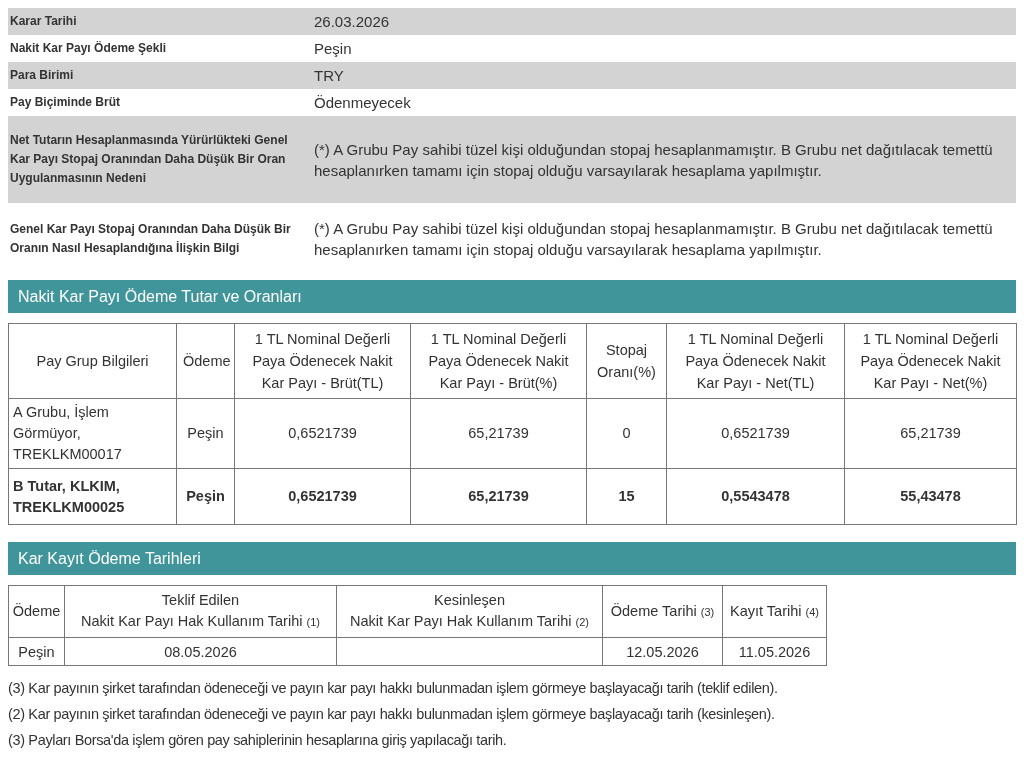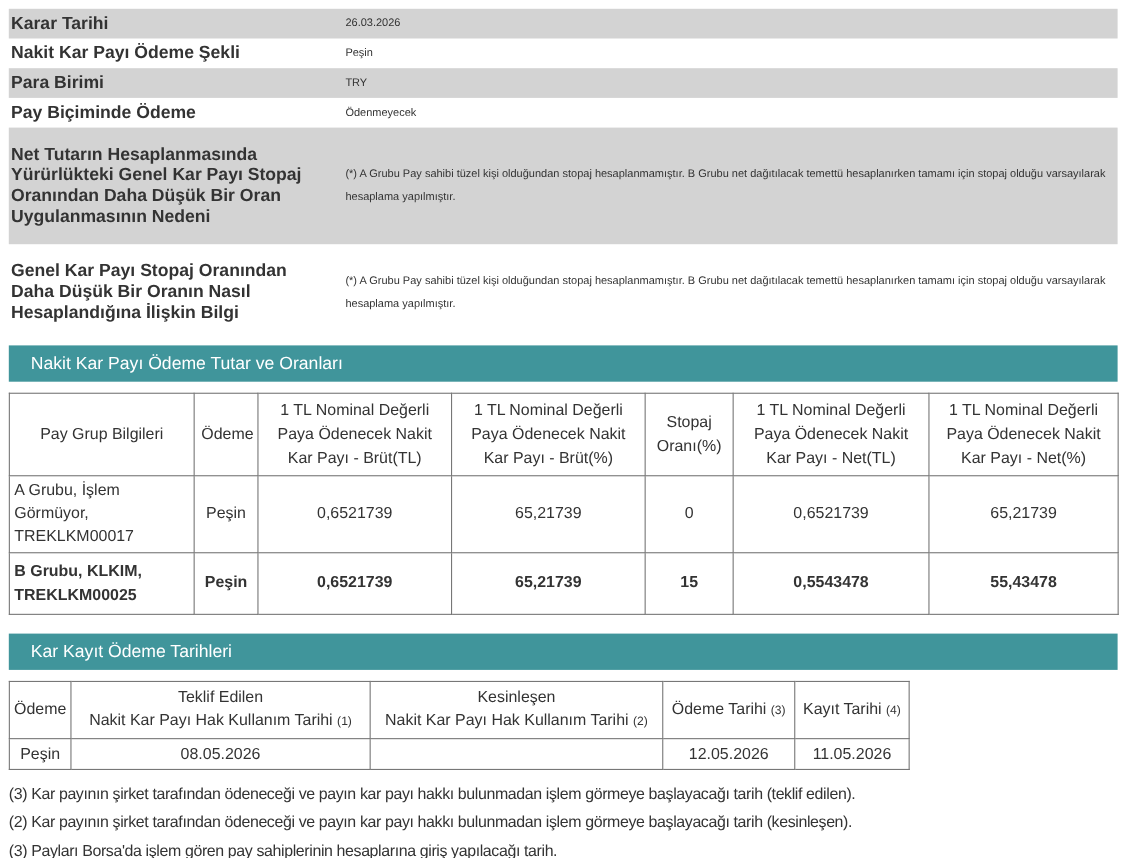--- a/index.html
+++ b/index.html
@@ -16,33 +16,33 @@
     overflow:hidden;
   }
   .page{padding:8px;}
 
   
   .kv-row{display:flex;align-items:center;}
   .kv-row.gray{background:var(--row-gray);}
   .kv-row.short{min-height:25px;}
   .kv-label{
     width:302px;flex:0 0 302px;
-    font-weight:bold;font-size:16px;line-height:19px;
+    font-weight:bold;font-size:12px;line-height:19px;
     padding:3px 8px 3px 2px;
   }
   .kv-value{
-    flex:1;font-size:10px;line-height:21px;padding:3px 6px 3px 4px;
+    flex:1;font-size:15px;line-height:21px;padding:3px 6px 3px 4px;
   }
   .kv-row.tall{padding:12px 0;}
 
   
   .section-bar{
     background:var(--teal);color:#ffffff;
     height:33px;display:flex;align-items:center;
-    font-size:16px;padding-left:20px;
+    font-size:16px;padding-left:10px;
   }
   .bar1{margin-top:5px;margin-bottom:10px;}
   .bar2{margin-top:17px;margin-bottom:10px;}
 
   
   table{border-collapse:collapse;table-layout:fixed;}
   th,td{border:1px solid var(--line);vertical-align:middle;}
   .amounts-table{width:1008px;font-size:14.5px;}
   .amounts-table th{
     font-weight:normal;text-align:center;
@@ -82,21 +82,21 @@
     </div>
     <div class="kv-row short">
       <div class="kv-label">Nakit Kar Payı Ödeme Şekli</div>
       <div class="kv-value">Peşin</div>
     </div>
     <div class="kv-row short gray">
       <div class="kv-label">Para Birimi</div>
       <div class="kv-value">TRY</div>
     </div>
     <div class="kv-row short">
-      <div class="kv-label">Pay Biçiminde Ödeme</div>
+      <div class="kv-label">Pay Biçiminde Brüt</div>
       <div class="kv-value">Ödenmeyecek</div>
     </div>
     <div class="kv-row tall gray">
       <div class="kv-label">Net Tutarın Hesaplanmasında Yürürlükteki Genel Kar Payı Stopaj Oranından Daha Düşük Bir Oran Uygulanmasının Nedeni</div>
       <div class="kv-value">(*) A Grubu Pay sahibi tüzel kişi olduğundan stopaj hesaplanmamıştır. B Grubu net dağıtılacak temettü hesaplanırken tamamı için stopaj olduğu varsayılarak hesaplama yapılmıştır.</div>
     </div>
     <div class="kv-row tall">
       <div class="kv-label">Genel Kar Payı Stopaj Oranından Daha Düşük Bir Oranın Nasıl Hesaplandığına İlişkin Bilgi</div>
       <div class="kv-value">(*) A Grubu Pay sahibi tüzel kişi olduğundan stopaj hesaplanmamıştır. B Grubu net dağıtılacak temettü hesaplanırken tamamı için stopaj olduğu varsayılarak hesaplama yapılmıştır.</div>
     </div>
@@ -127,21 +127,21 @@
     <tr class="row-a">
       <td class="cell-left">A Grubu, İşlem Görmüyor, TREKLKM00017</td>
       <td>Peşin</td>
       <td>0,6521739</td>
       <td>65,21739</td>
       <td>0</td>
       <td>0,6521739</td>
       <td>65,21739</td>
     </tr>
     <tr class="row-b">
-      <td class="cell-left">B Grubu, KLKIM, TREKLKM00025</td>
+      <td class="cell-left">B Tutar, KLKIM, TREKLKM00025</td>
       <td>Peşin</td>
       <td>0,6521739</td>
       <td>65,21739</td>
       <td>15</td>
       <td>0,5543478</td>
       <td>55,43478</td>
     </tr>
   </tbody>
     </table>
 

